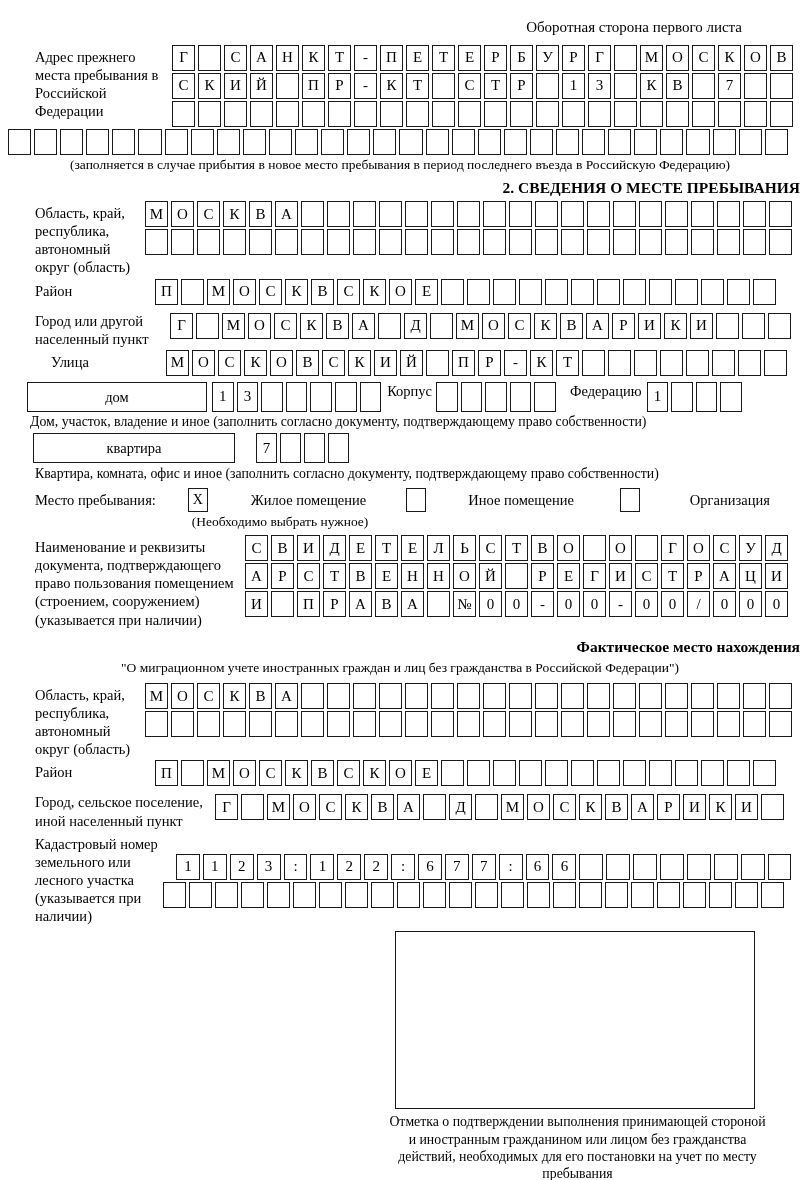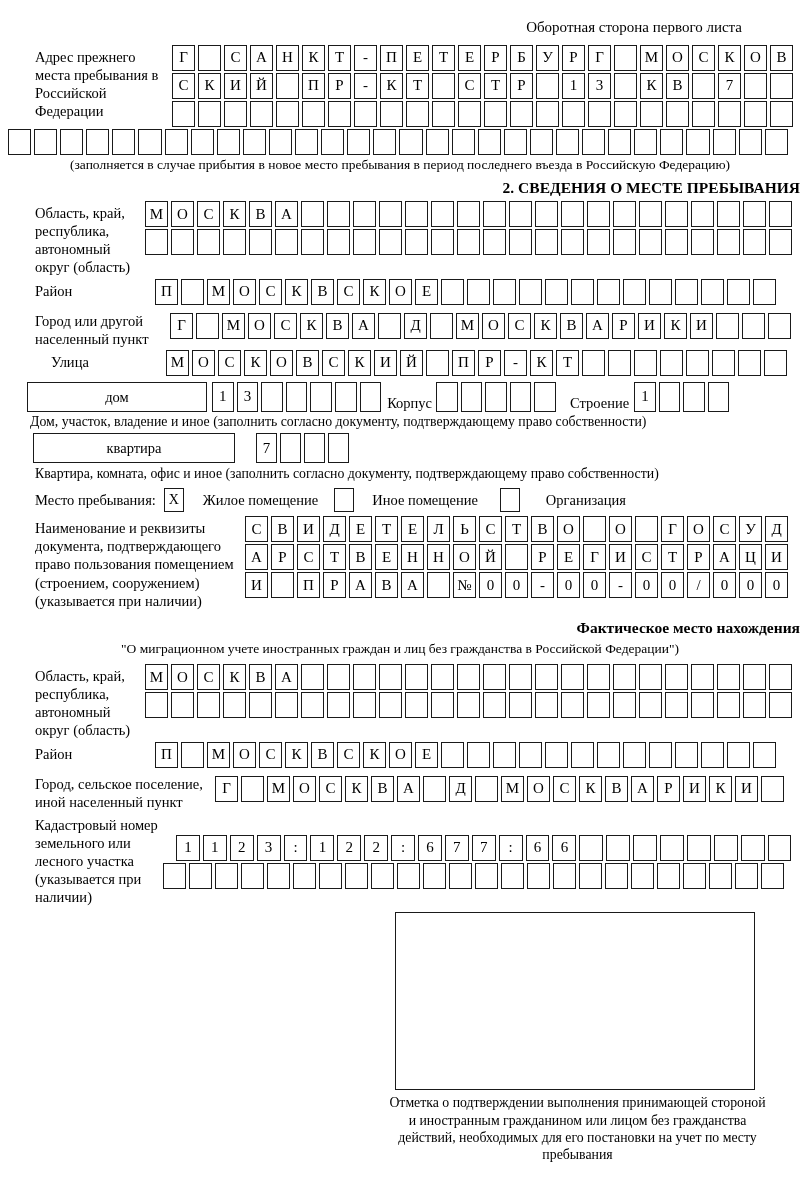--- a/index.html
+++ b/index.html
@@ -18,21 +18,21 @@
   .fullrow{margin-left:8px;}
   .fullrow .cell{width:23.1px;}
   .caption{font-size:13.5px;text-align:center;margin-top:2px;}
   .caption-left{font-size:13.8px;margin:1px 0 3px 30px;}
   .sec-title{font-weight:bold;text-align:right;font-size:15.5px;margin:4px 0 4px 0;}
   .labelbox{border:1.4px solid #1a1a1a;box-sizing:border-box;height:30px;display:flex;
     align-items:center;justify-content:center;font-size:14.5px;background:#fff;flex:0 0 auto;}
   .inline-lbl{padding-top:6px;flex:0 0 auto;}
   .cb{width:20px;height:24px;border:1.4px solid #1a1a1a;box-sizing:border-box;display:inline-flex;
     align-items:center;justify-content:center;font-size:14px;flex:0 0 auto;}
-  .stay-row{display:flex;align-items:center;margin-left:35px;margin-top:6px;}
+  .stay-row{display:flex;align-items:center;margin-left:35px;margin-top:6px;gap:24px;}
   .stamp-box{margin-left:395px;width:360px;height:178px;border:1.5px solid #1a1a1a;box-sizing:border-box;margin-top:6px;}
   .stamp-caption{margin-left:385px;width:385px;text-align:center;font-size:13.8px;margin-top:4px;}
   .mt2{margin-top:2px;} .mt4{margin-top:4px;} .mt6{margin-top:6px;} .mt8{margin-top:8px;}
 </style>
 </head>
 <body>
 
 <div class="page">
 
   <div class="hdr-note">Оборотная сторона первого листа</div>
@@ -299,40 +299,40 @@
         <div class="cell"></div>
         <div class="cell"></div>
         <div class="cell"></div>
         <div class="cell"></div>
         <div class="cell"></div>
         <div class="cell"></div>
         <div class="cell"></div>
       </div>
   </div>
 
-  <div class="row mt4" style="margin-left:27px;align-items:flex-end;">
+  <div class="row mt4" style="margin-left:27px;align-items:flex-start;">
     <div class="labelbox" style="width:180px;">дом</div>
     <div class="cellrow tall" style="margin-left:5px;margin-bottom:0;">
         <div class="cell">1</div>
         <div class="cell">3</div>
         <div class="cell"></div>
         <div class="cell"></div>
         <div class="cell"></div>
         <div class="cell"></div>
         <div class="cell"></div>
       </div>
     <div class="inline-lbl" style="margin-left:6px;padding-top:0;">Корпус</div>
     <div class="cellrow tall" style="margin-left:4px;margin-bottom:0;">
         <div class="cell"></div>
         <div class="cell"></div>
         <div class="cell"></div>
         <div class="cell"></div>
         <div class="cell"></div>
       </div>
-    <div class="inline-lbl" style="margin-left:14px;padding-top:0;">Строение</div>
+    <div class="inline-lbl" style="margin-left:14px;padding-top:0;">Федерацию</div>
     <div class="cellrow tall" style="margin-left:5px;margin-bottom:0;">
         <div class="cell">1</div>
         <div class="cell"></div>
         <div class="cell"></div>
         <div class="cell"></div>
       </div>
   </div>
   <div class="caption-left">Дом, участок, владение и иное (заполнить согласно документу, подтверждающему право собственности)</div>
 
   <div class="row" style="margin-left:33px;align-items:center;gap:16px;">
@@ -348,20 +348,21 @@
 
   <div class="stay-row">
     <span>Место пребывания:</span>
     <span class="cb" style="margin-left:8px;">X</span>
     <span style="margin-left:19px;">Жилое помещение</span>
     <span class="cb" style="margin-left:16px;"></span>
     <span style="margin-left:18px;">Иное помещение</span>
     <span class="cb" style="margin-left:22px;"></span>
     <span style="margin-left:26px;">Организация</span>
   </div>
+  <div class="caption" style="width:560px;">(Необходимо выбрать нужное)</div>
 
   <div class="row mt4">
     <div class="lbl" style="width:210px;">Наименование и реквизиты документа, подтверждающего право пользования помещением (строением, сооружением) (указывается при наличии)</div>
     <div class="cellcol">
       <div class="cellrow">
           <div class="cell">С</div>
           <div class="cell">В</div>
           <div class="cell">И</div>
           <div class="cell">Д</div>
           <div class="cell">Е</div>

